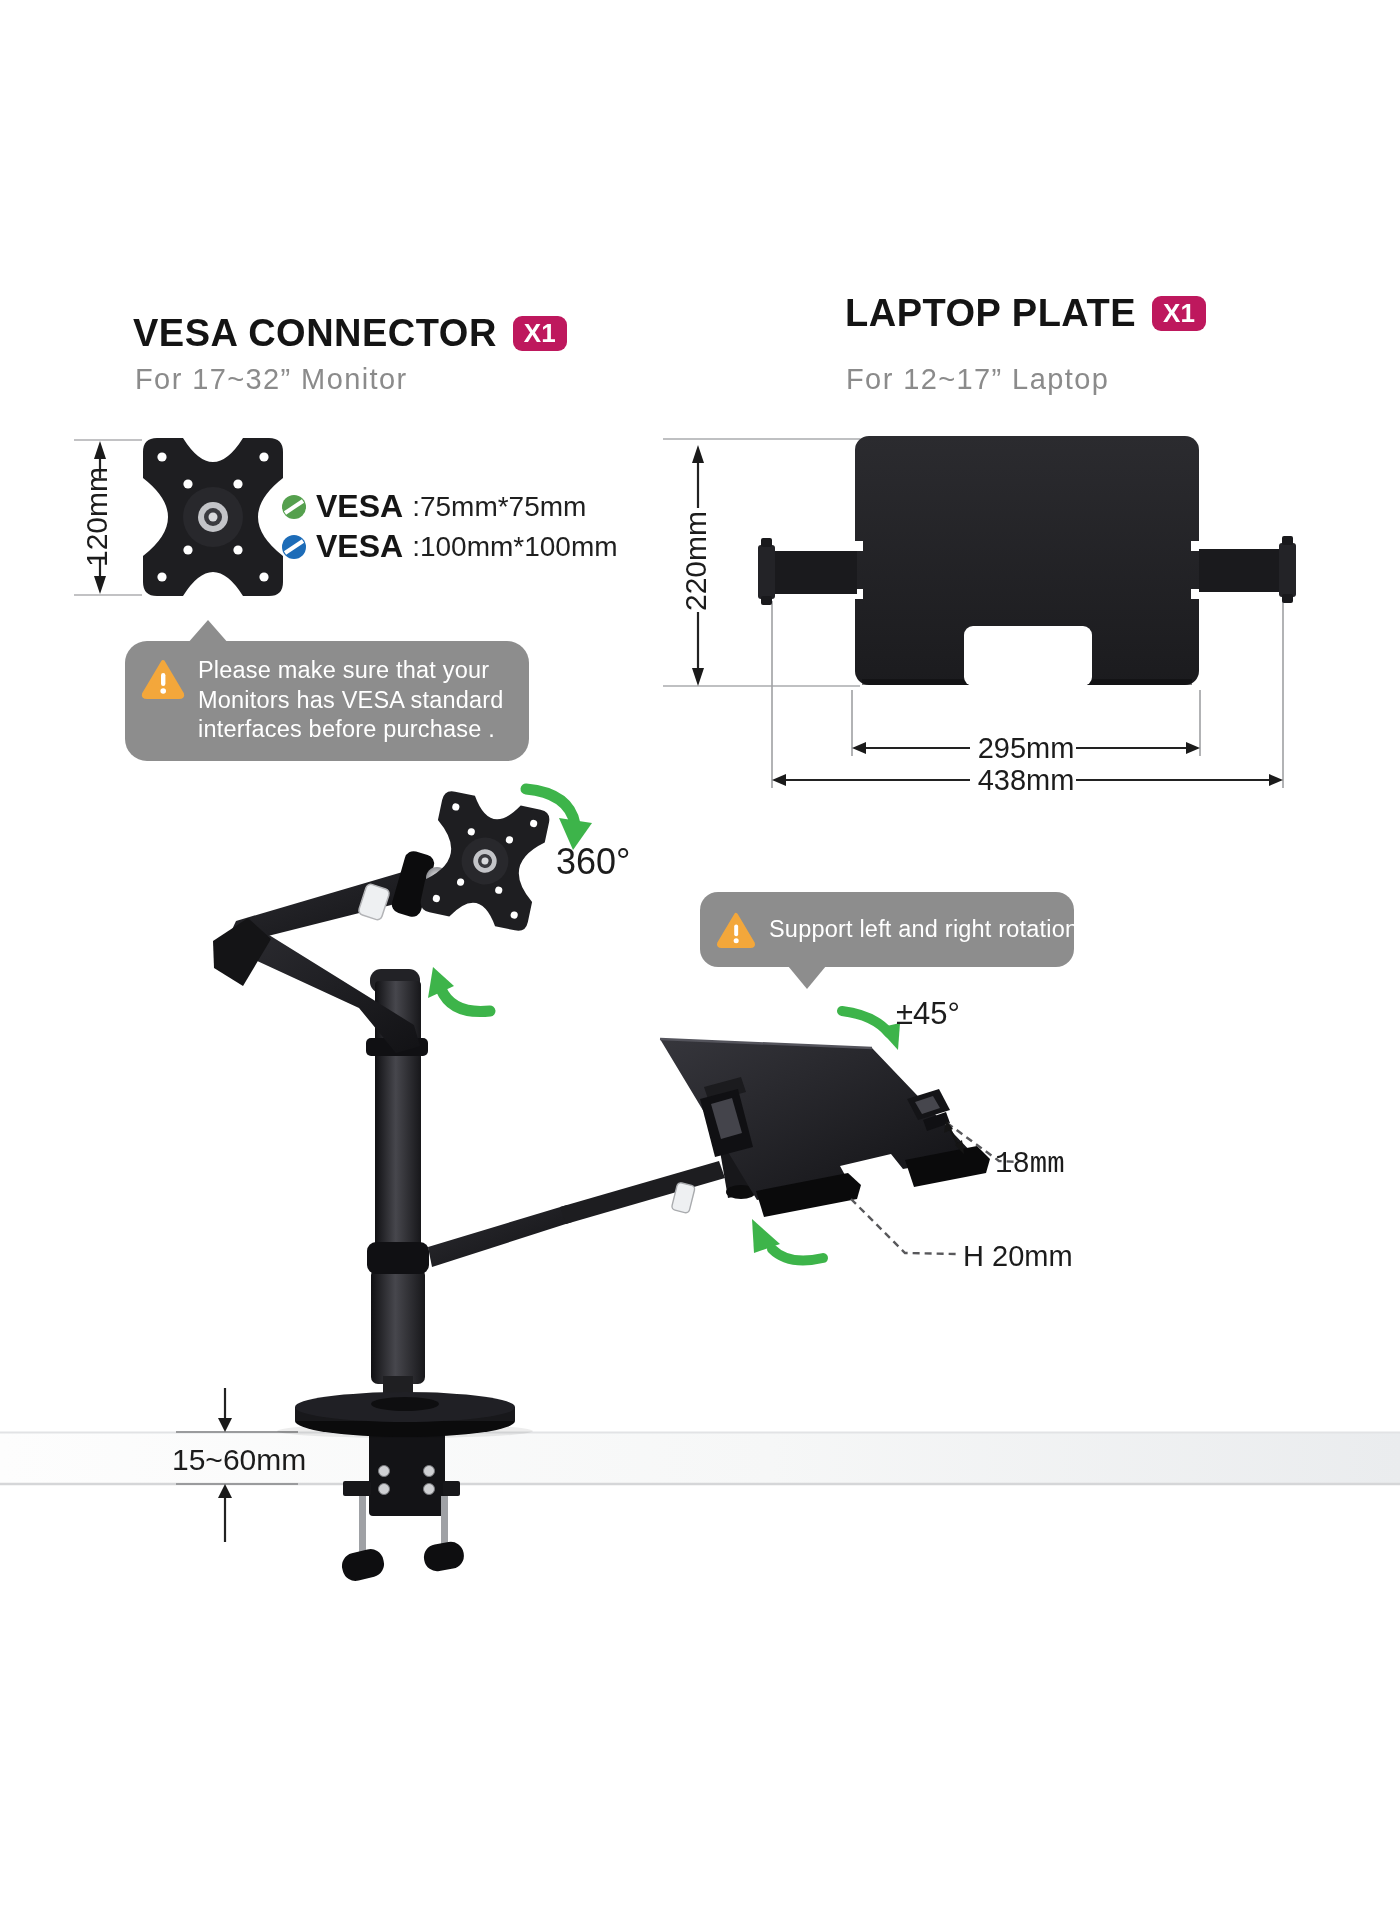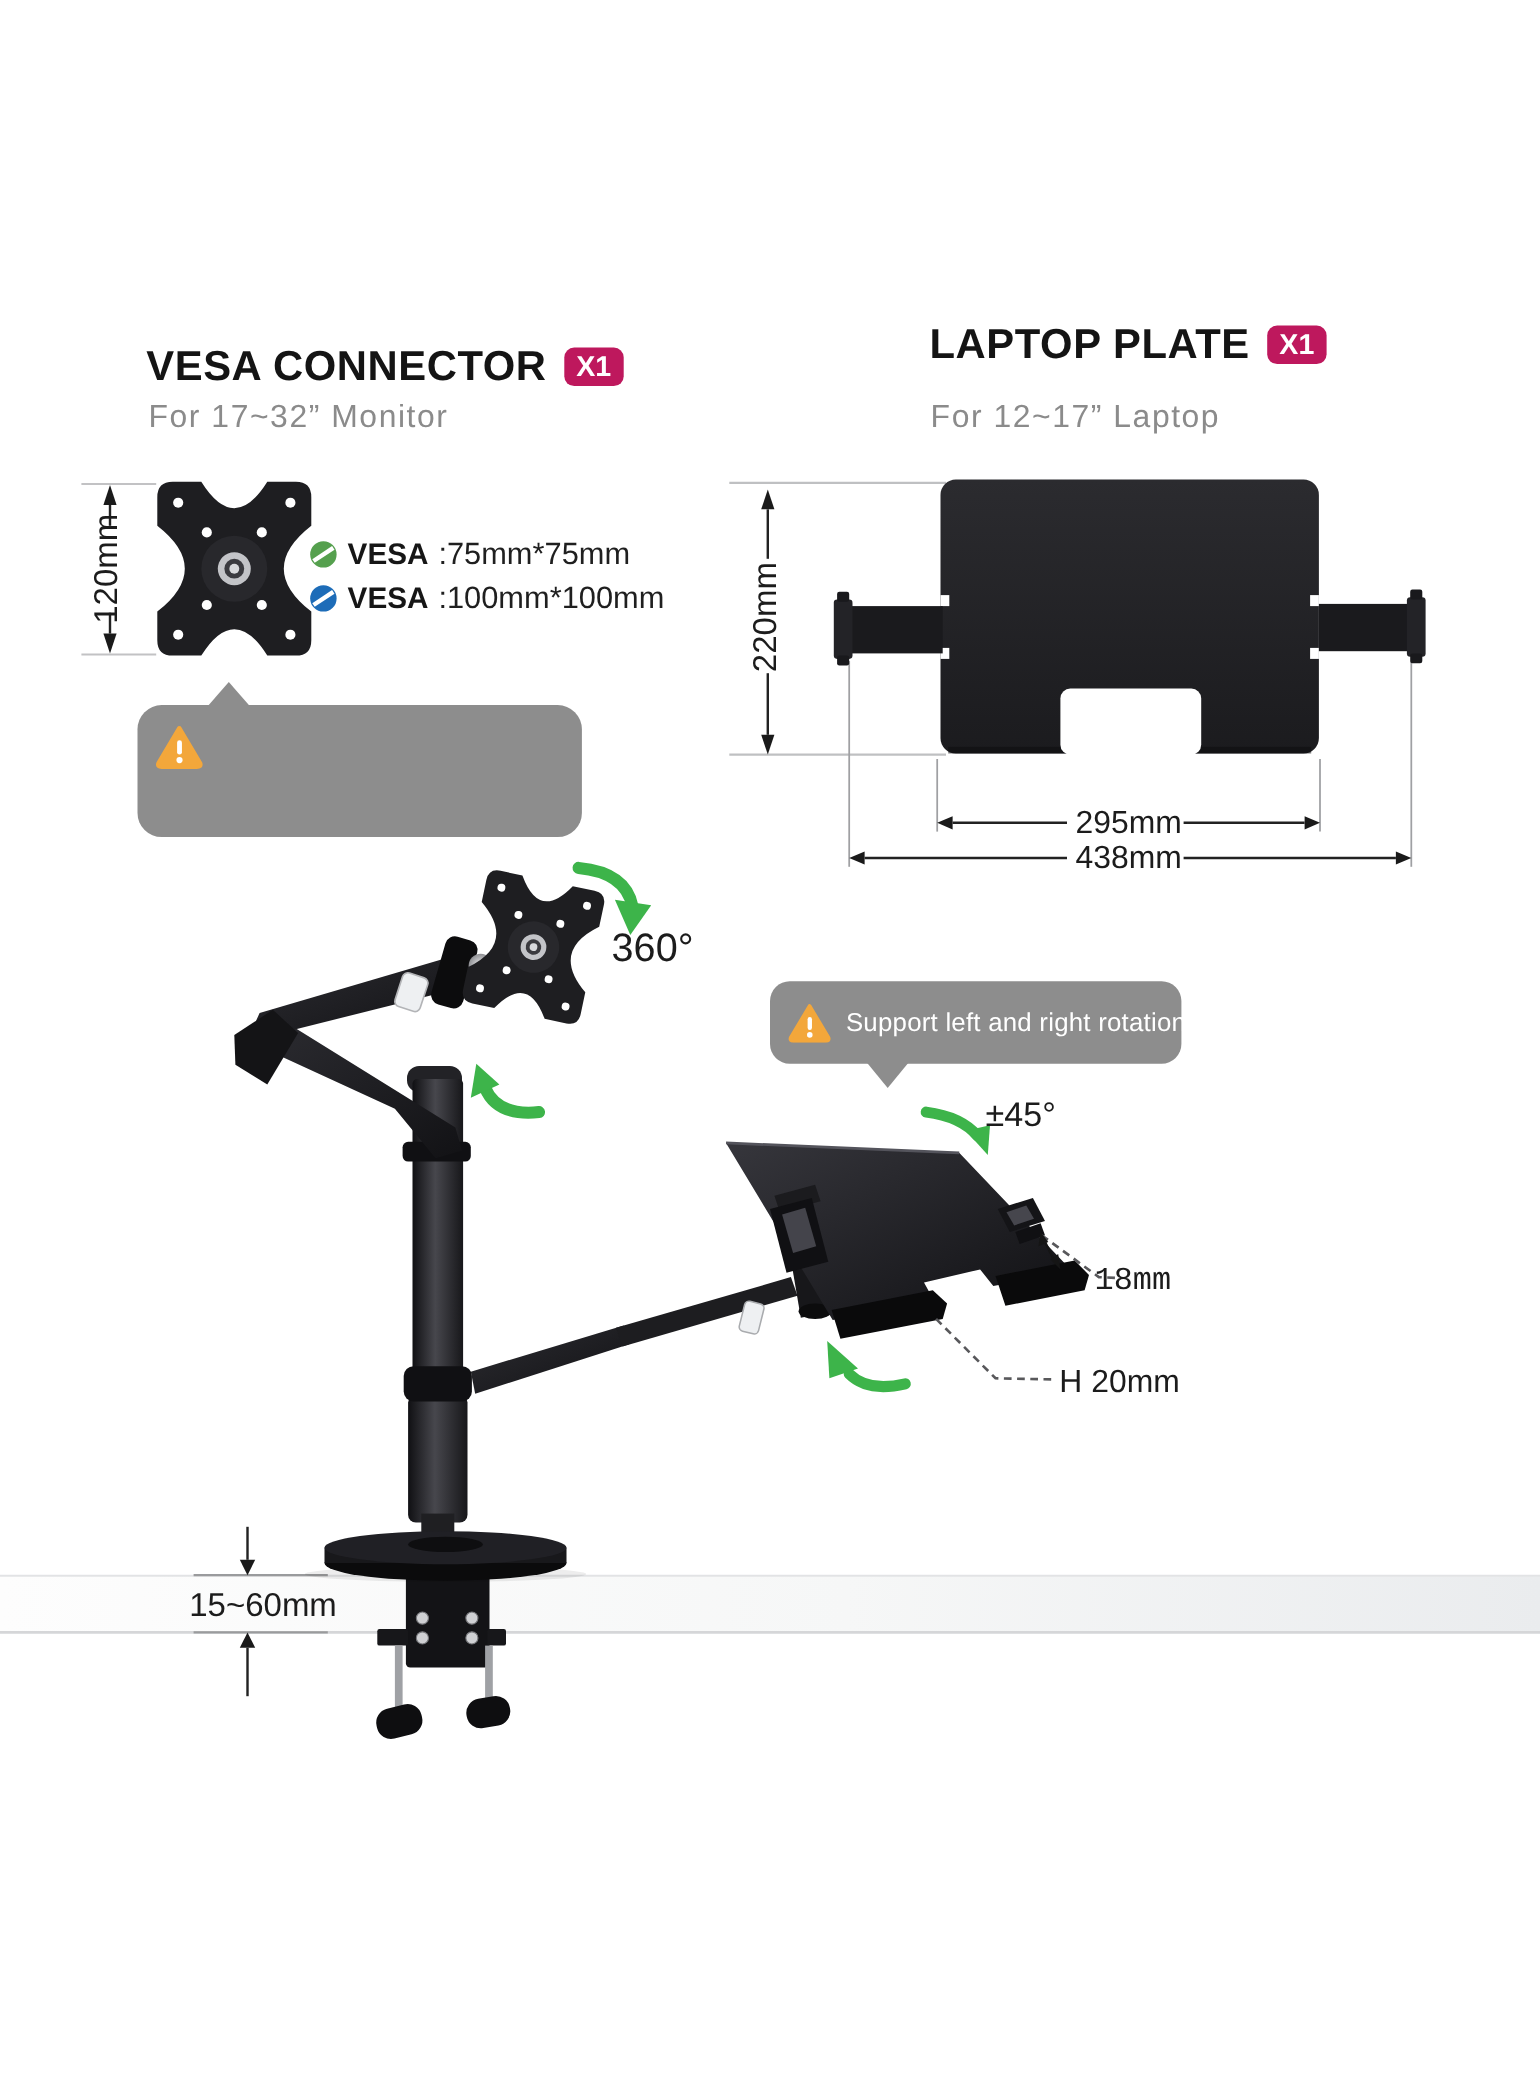--- a/index.html
+++ b/index.html
@@ -8,21 +8,21 @@
   svg.layer{position:absolute;left:0;top:0;z-index:1;}
   .txt{position:absolute;z-index:3;color:#161616;}
   .hdr{display:flex;align-items:center;gap:16px;}
   .hdr .t{font-size:38px;font-weight:bold;letter-spacing:.5px;color:#141414;white-space:nowrap;}
   .badge{display:inline-block;background:#be185d;color:#fff;font-size:26px;font-weight:bold;
          padding:4px 11px 5px;border-radius:9px;line-height:1;}
   .sub{font-size:29px;color:#8b8b8b;letter-spacing:1.4px;white-space:nowrap;}
   .dim{font-size:29px;color:#1c1c1c;white-space:nowrap;}
   .rot{transform:rotate(-90deg);transform-origin:center center;text-align:center;}
   .spec-row{display:flex;align-items:center;gap:9px;white-space:nowrap;}
-  .spec-name{font-size:27px;font-weight:bold;color:#161616;}
+  .spec-name{font-size:32px;font-weight:bold;color:#161616;}
   .spec-value{font-size:28px;color:#1f1f1f;}
   .callout{position:absolute;z-index:3;background:#8d8d8d;border-radius:22px;box-sizing:border-box;color:#fff;}
   .callout .inner{display:flex;gap:13px;padding:15px 16px;align-items:flex-start;}
   .callout.c2 .inner{align-items:center;padding:0 16px;height:100%;}
   .callout .lines span{display:block;font-size:23.5px;line-height:29.5px;letter-spacing:.2px;}
   .callout .one{font-size:23.5px;letter-spacing:.2px;white-space:nowrap;}
   .ptr-up{position:absolute;top:-21px;left:62px;width:0;height:0;
           border-left:21px solid transparent;border-right:21px solid transparent;
           border-bottom:24px solid #8d8d8d;}
   .ptr-down{position:absolute;bottom:-22px;left:88px;width:0;height:0;
@@ -275,20 +275,25 @@
   </div>
 
   <div class="callout" style="left:125px;top:641px;width:404px;height:120px;">
     <div class="ptr-up"></div>
     <div class="inner">
       <svg width="44" height="40" viewBox="0 0 44 40" style="flex:none;margin-top:3px;">
         <path d="M22 3 L41 35 Q42 38 38 38 L6 38 Q2 38 3 35 Z" fill="#f3a73b" stroke="#f3a73b" stroke-width="4" stroke-linejoin="round"></path>
         <rect x="20" y="14" width="4.4" height="13" rx="2.2" fill="#fff"></rect>
         <circle cx="22.2" cy="32" r="2.8" fill="#fff"></circle>
       </svg>
+      <div class="lines">
+        <span>Please make sure that your</span>
+        <span>Monitors has VESA standard</span>
+        <span>interfaces before purchase .</span>
+      </div>
     </div>
   </div>
 
   <div class="callout c2" style="left:700px;top:892px;width:374px;height:75px;border-radius:18px;">
     <div class="ptr-down"></div>
     <div class="inner">
       <svg width="40" height="36" viewBox="0 0 44 40" style="flex:none;">
         <path d="M22 3 L41 35 Q42 38 38 38 L6 38 Q2 38 3 35 Z" fill="#f3a73b" stroke="#f3a73b" stroke-width="4" stroke-linejoin="round"></path>
         <rect x="20" y="14" width="4.4" height="13" rx="2.2" fill="#fff"></rect>
         <circle cx="22.2" cy="32" r="2.8" fill="#fff"></circle>

